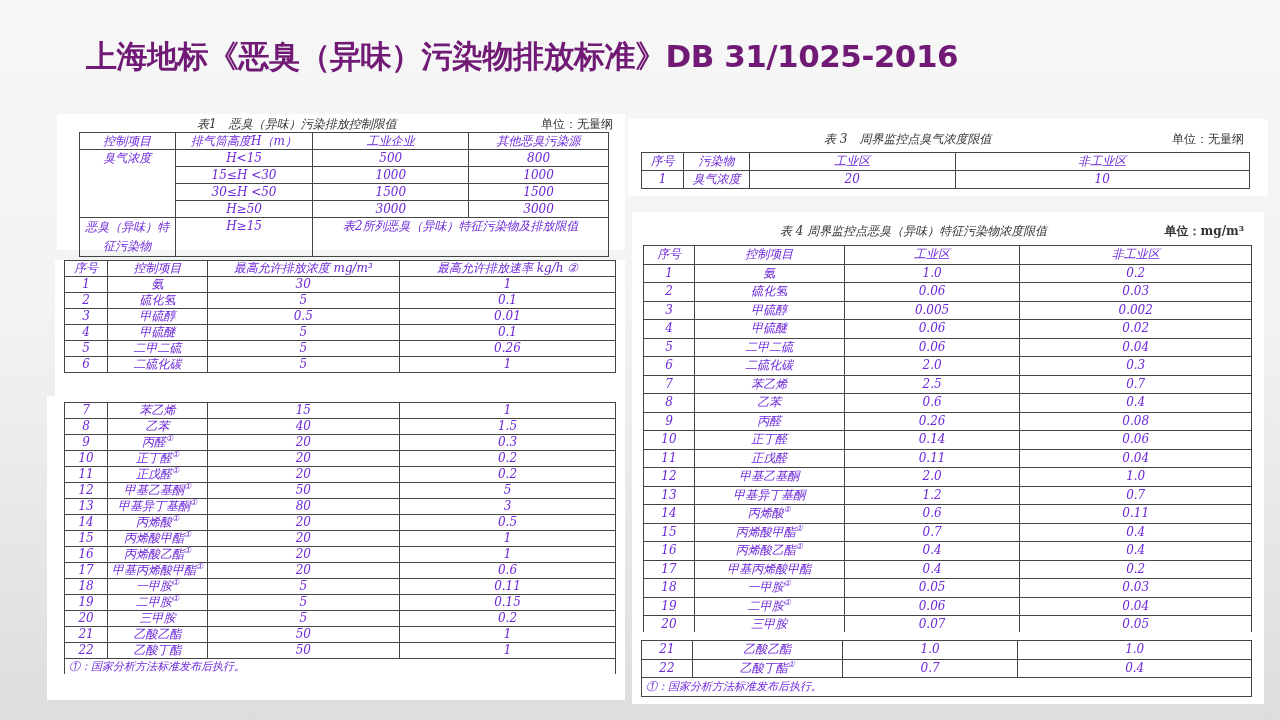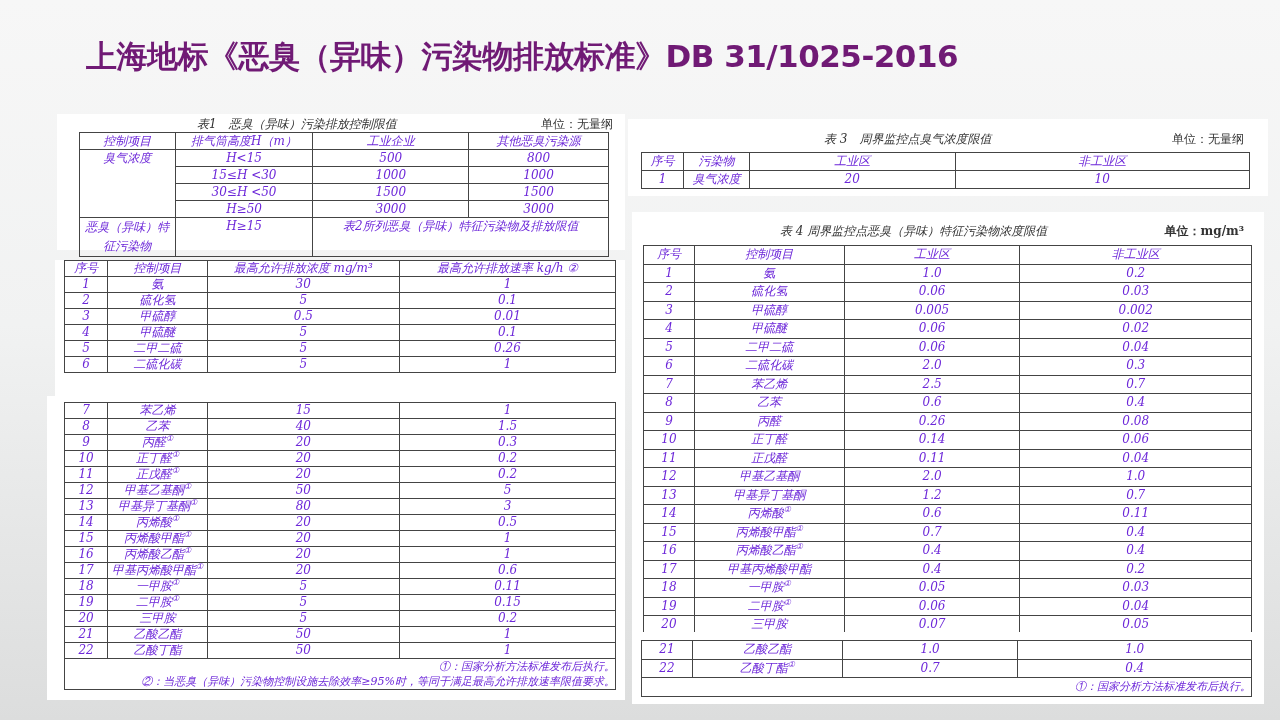--- a/index.html
+++ b/index.html
@@ -21,21 +21,21 @@
   }
   .tcap .cap { position: absolute; white-space: nowrap; font-style: italic; }
   .tcap .unit { position: absolute; right: 12px; white-space: nowrap; }
   table { border-collapse: collapse; font-size: 12px; color: #6d28d9; font-style: italic; }
   td, th {
     border: 1px solid #444; padding: 0; text-align: center; font-weight: normal;
     white-space: nowrap; overflow: hidden;
   }
   th { height: 16px; line-height: 16px; }
   sup { font-size: 8px; line-height: 0; vertical-align: super; }
-  .note td { text-align: right; padding-left: 20px; font-size: 11px; }
+  .note td { text-align: left; padding-left: 4px; font-size: 11px; }
   .t1 td, .t1 th { height: 16px; line-height: 16px; }
   .t2 td, .t2 th { height: 15px; line-height: 15px; }
   .t3 td, .t3 th { height: 17px; line-height: 17px; }
   .t4 td, .t4 th { height: 17.5px; line-height: 17.5px; }
   .left-top { vertical-align: top; }
 </style>
 </head>
 <body>
 
 <div class="slide-title">上海地标《恶臭（异味）污染物排放标准》DB 31/1025-2016</div>
@@ -249,23 +249,20 @@
           <td>22</td>
           <td><span>乙酸丁酯</span><sup></sup></td>
           <td>50</td>
           <td>1</td>
         </tr>
       </tbody>
     <tbody>
         <tr class="note">
           <td colspan="4" style="border-bottom:none;">①：国家分析方法标准发布后执行。</td>
         </tr>
-    <tr class="note">
-          <td colspan="4" style="border-top:none;">②：当恶臭（异味）污染物控制设施去除效率≥95%时，等同于满足最高允许排放速率限值要求。</td>
-        </tr>
   </tbody>
     </table>
 </div>
 
 <div class="panel" style="left:628px; top:119px; width:640px; height:77px;">
   <div class="tcap" style="margin-top:12px;">
     <span class="cap" style="left:196px;">表 3　周界监控点臭气浓度限值</span>
     <span class="unit" style="right:24px;">单位：无量纲</span>
   </div>
   <table class="t3" style="margin-left:13px; margin-top:5px; width:609px;">

